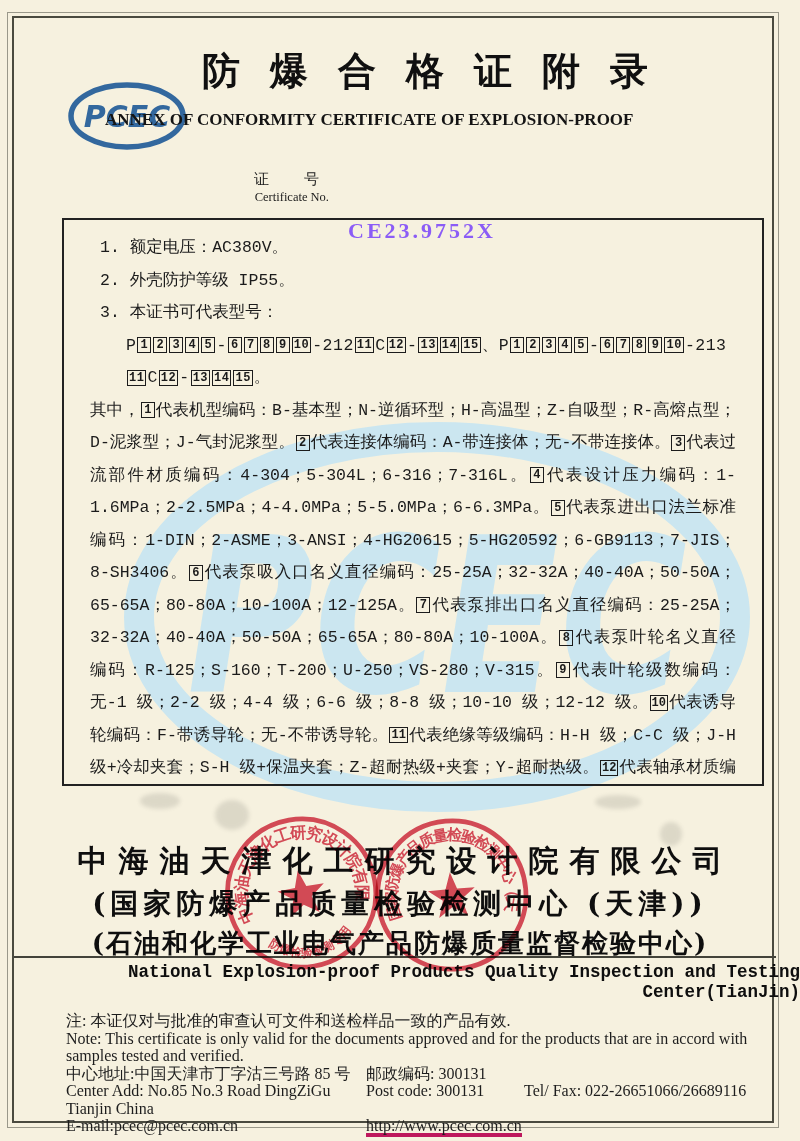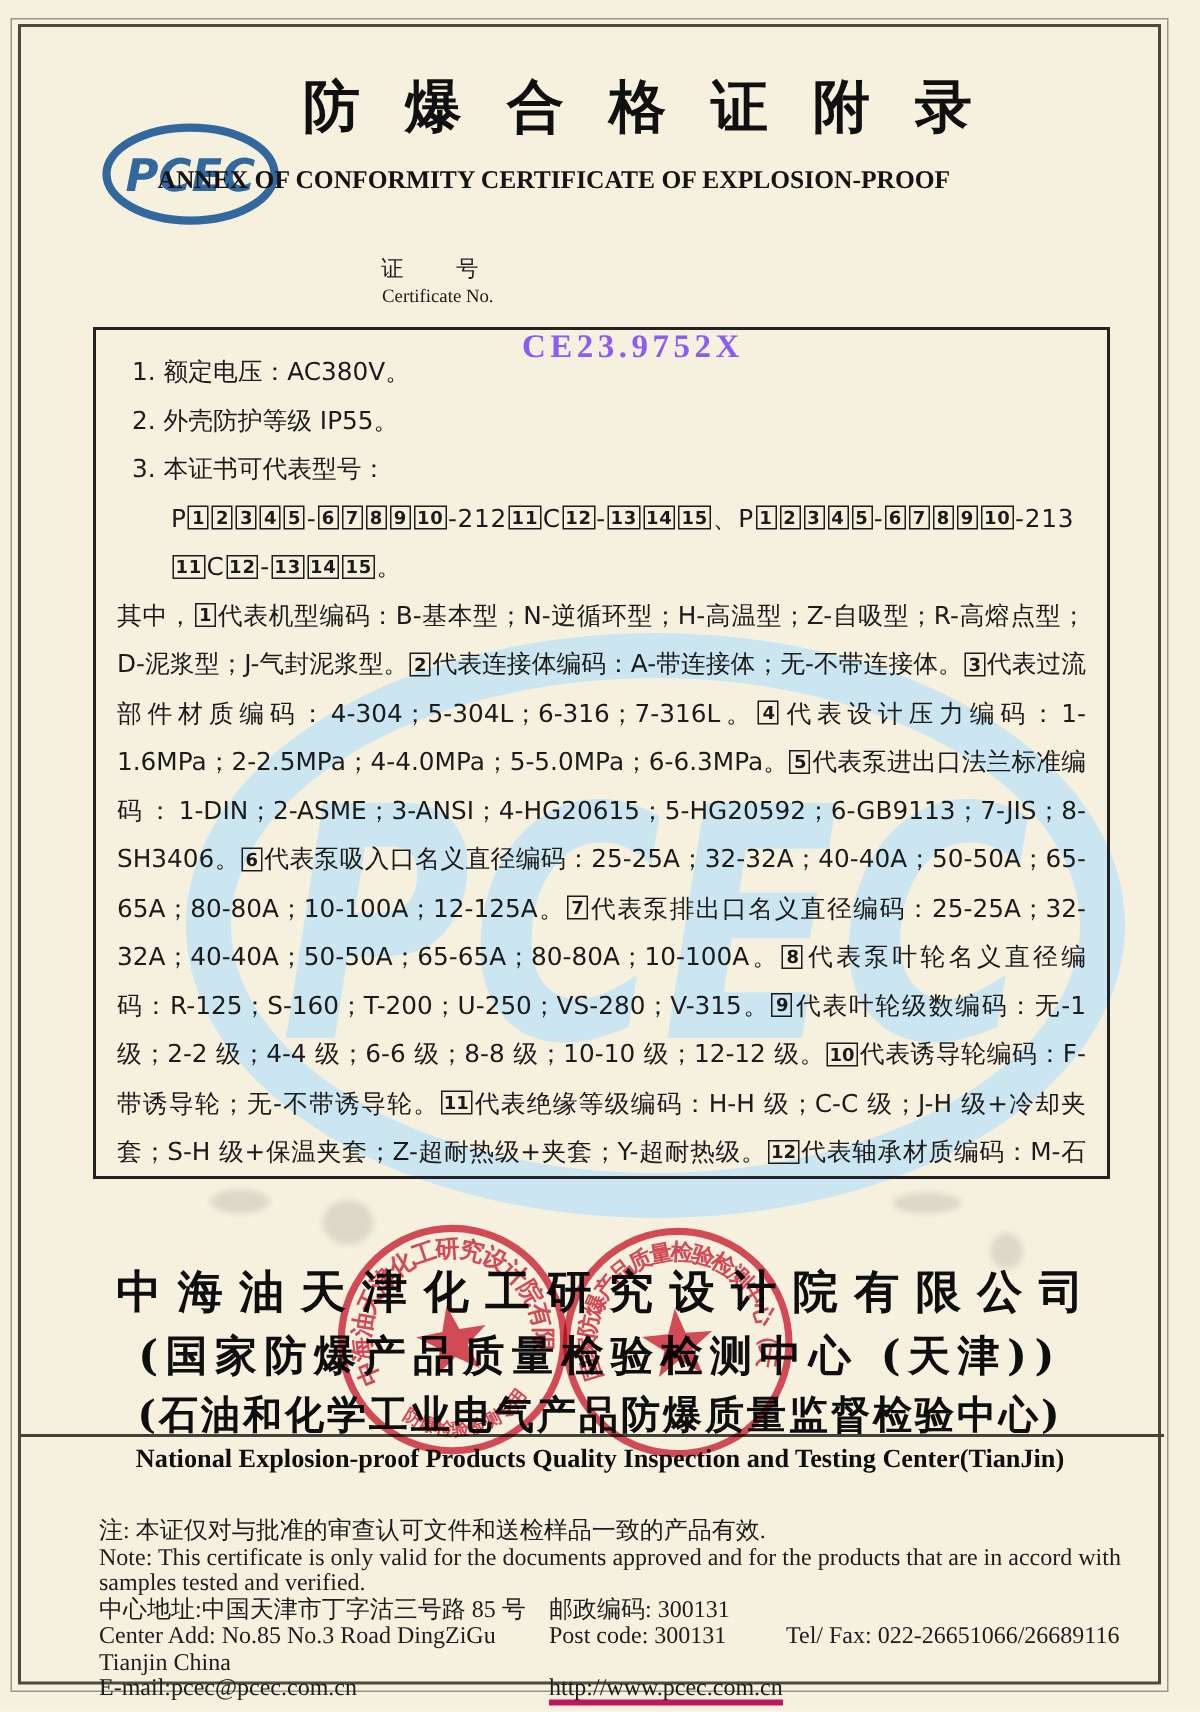--- a/index.html
+++ b/index.html
@@ -27,40 +27,40 @@
   .certno-labels .en{font-family:"Liberation Serif",serif;font-size:12.5px;margin-top:1px;}
   .certno-value{position:absolute;left:348px;top:174px;z-index:3;
     font-family:"Liberation Serif","DejaVu Serif",serif;font-weight:600;
     font-size:22px;letter-spacing:3px;color:#8b5cf6;margin-top:44px;}
 
   
   .watermark{position:absolute;left:112px;top:420px;width:650px;height:395px;z-index:1;opacity:.95;}
 
   
   .main-box{position:absolute;left:62px;top:218px;width:646px;height:540px;
-    border:2px solid #222;padding:12px 14px;z-index:2;background:transparent;
-    font-size:16.5px;line-height:32.5px;font-weight:500;overflow:hidden;}
+    border:2px solid #222;padding:12px 26px;z-index:2;background:transparent;
+    font-size:16.5px;line-height:32.5px;font-weight:500;overflow:hidden;font-family:Liberation Mono, monospace;}
   .main-box p{margin:0;}
   .main-box .numbered{padding-left:10px;}
   .main-box .model-line{padding-left:36px;letter-spacing:.5px;}
   .main-box .explain{text-align:justify;}
   .bx{display:inline-block;min-width:10px;padding:0 1px;margin:0 1px 0 1px;
     border:1.5px solid #1c1c1c;text-align:center;font-size:12px;line-height:14px;
     vertical-align:1.5px;font-weight:600;}
 
   
   .smudge{position:absolute;z-index:1;border-radius:50%;filter:blur(2px);opacity:.16;background:#5a5a52;}
 
   
   .company{position:absolute;left:0;top:841px;width:800px;text-align:center;z-index:3;
     font-family:"DejaVu Serif","Liberation Serif",serif;font-weight:bold;color:#0e0e0e;}
   .company .l1{font-size:30px;letter-spacing:11px;text-indent:11px;}
   .company .l2{font-size:28px;letter-spacing:5px;margin-top:3px;}
   .company .l3{font-size:26px;letter-spacing:2px;margin-top:3px;}
-  .company .len{font-family:Liberation Serif, serif;font-size:17.5px;margin-top:1px;letter-spacing:0;}
+  .company .len{font-family:Liberation Mono, monospace;font-size:17.5px;margin-top:1px;letter-spacing:0;text-align:right;}
   .sep-line{position:absolute;left:14px;right:24px;top:956px;height:2px;background:#43433a;z-index:4;}
 
   
   .stamp{position:absolute;z-index:6;mix-blend-mode:multiply;opacity:.93;}
   .stamp text{font-family:"DejaVu Sans",sans-serif;font-weight:bold;}
 
   
   .footer{position:absolute;left:66px;top:1012px;width:690px;z-index:3;
     font-family:"Liberation Serif","DejaVu Serif",serif;font-size:16px;line-height:17.5px;color:#1d1d1d;}
   .footer .row{display:flex;}

